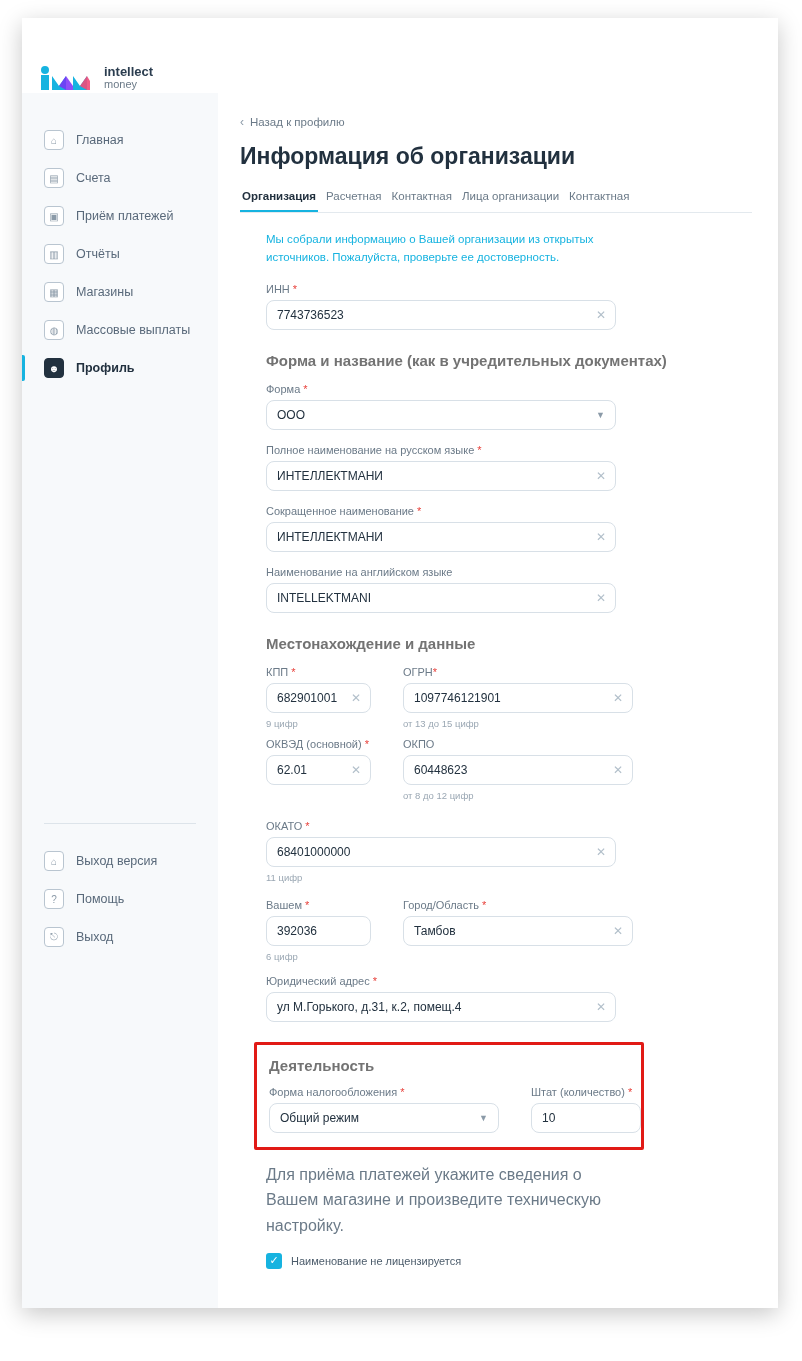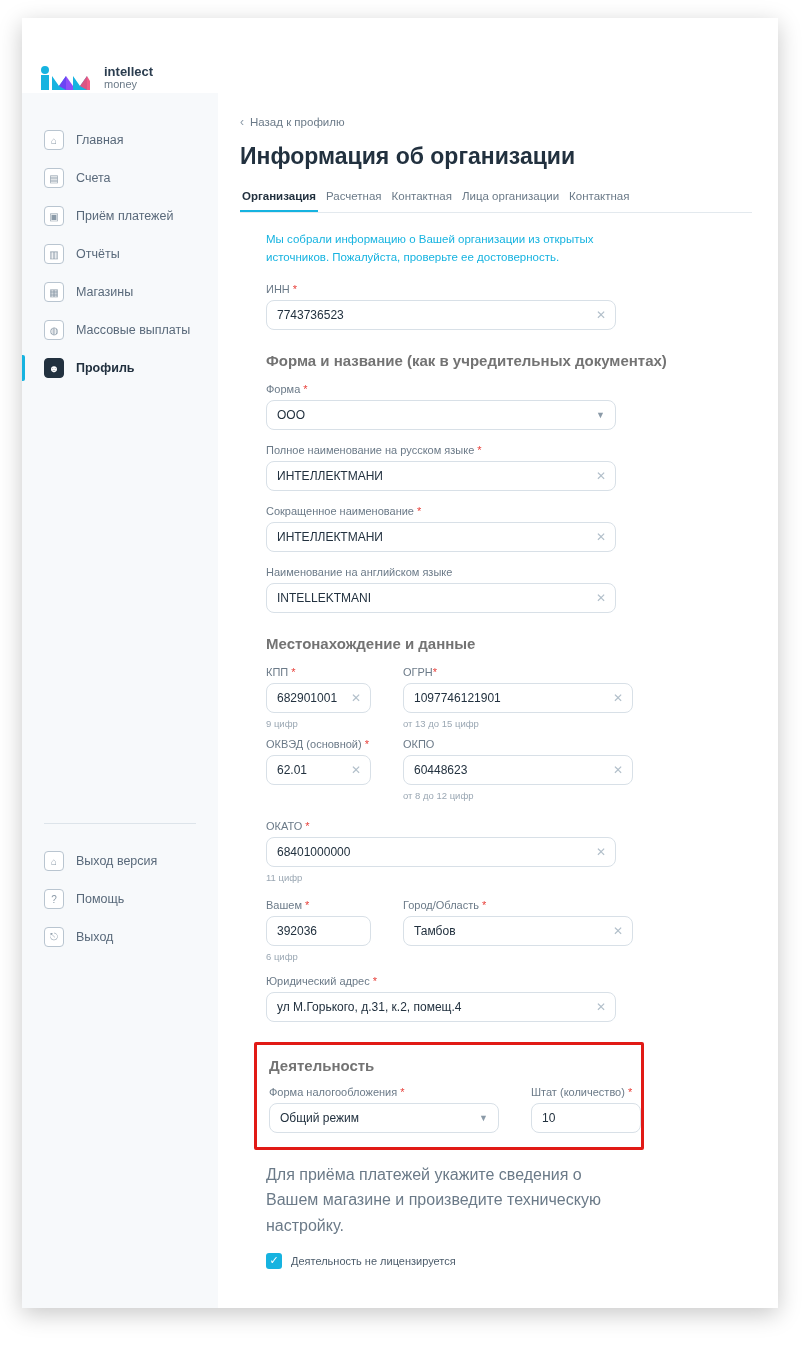--- a/index.html
+++ b/index.html
@@ -528,20 +528,20 @@
                   <span>10</span>
                 </div>
               </div>
             </div>
           </div>
 
           <div class="desc-text">Для приёма платежей укажите сведения о Вашем магазине и произведите техническую настройку.</div>
 
           <div class="checkbox-row">
             <span class="checkbox">✓</span>
-            <span class="checkbox-label">Деятельность не лицензируется</span>
+            <span class="checkbox-label">Наименование не лицензируется</span>
           </div>
 
         </div>
       </div>
     </div>
   </div>
 </div>
 
 </body></html>

